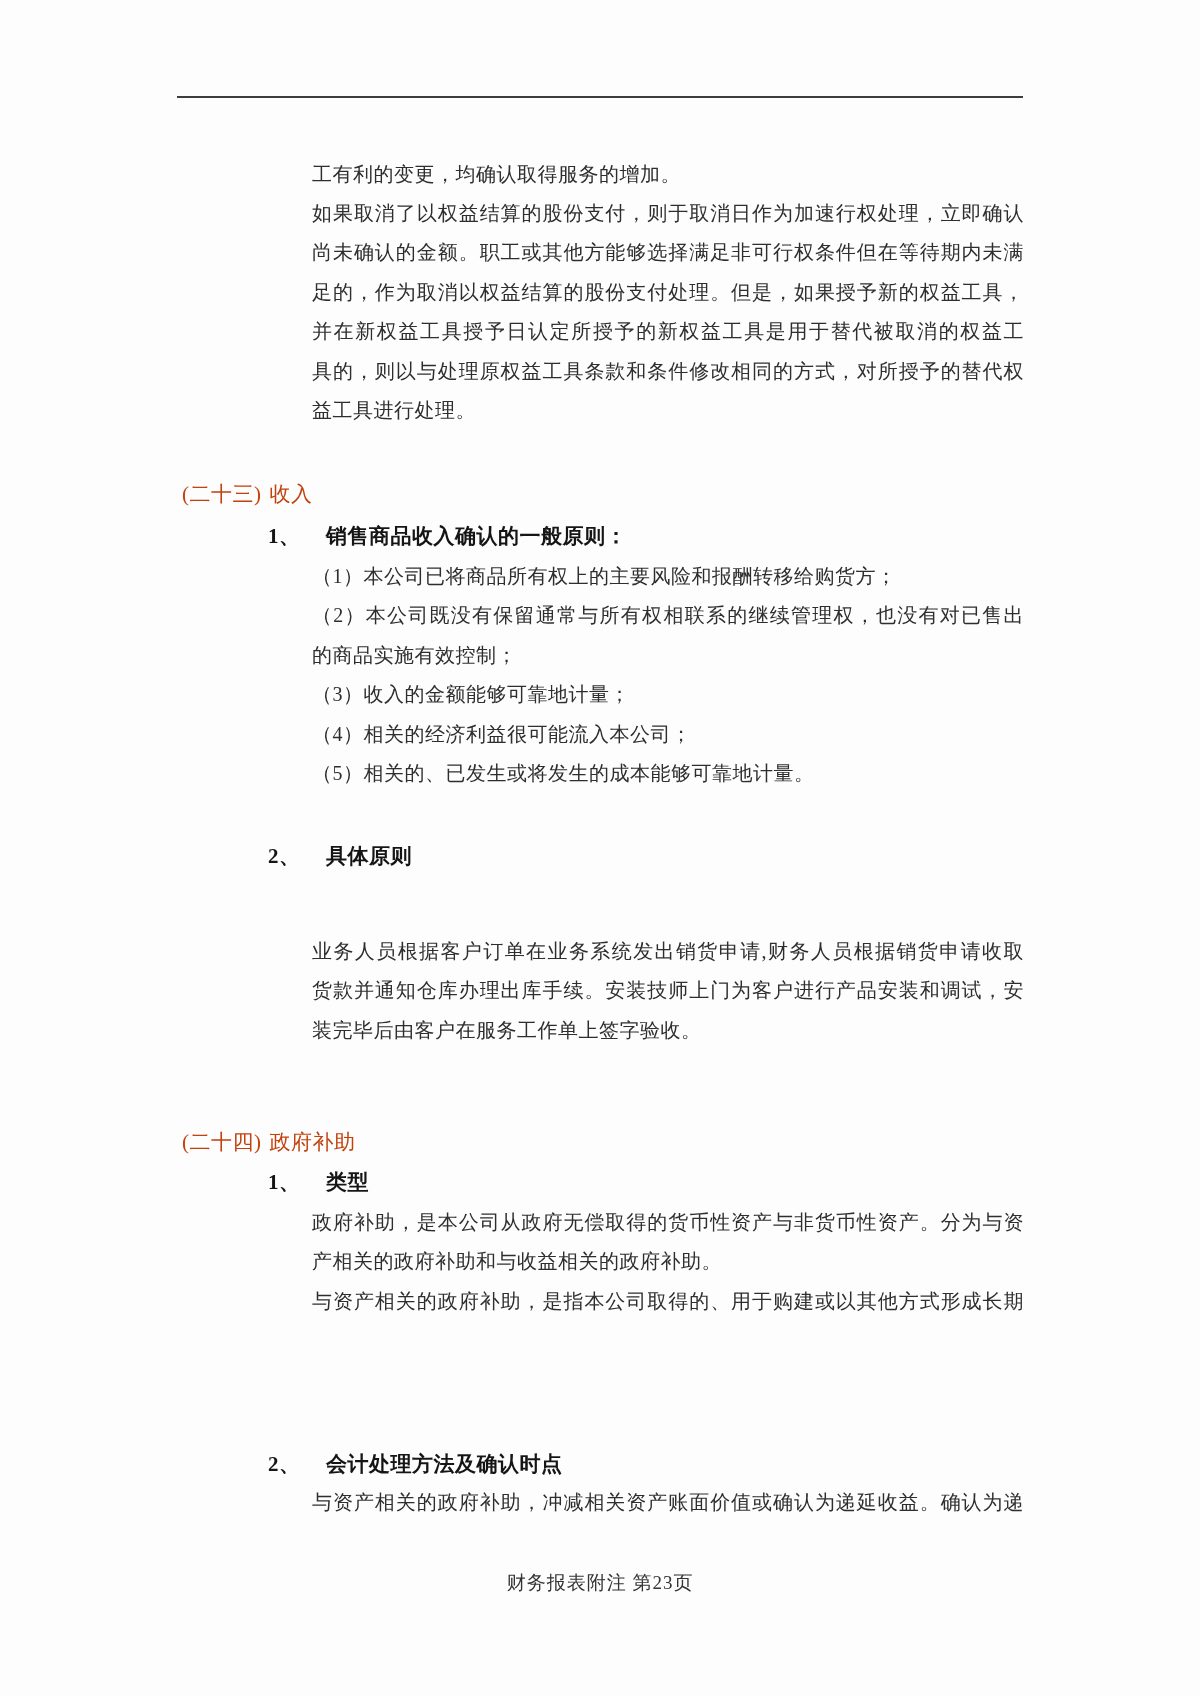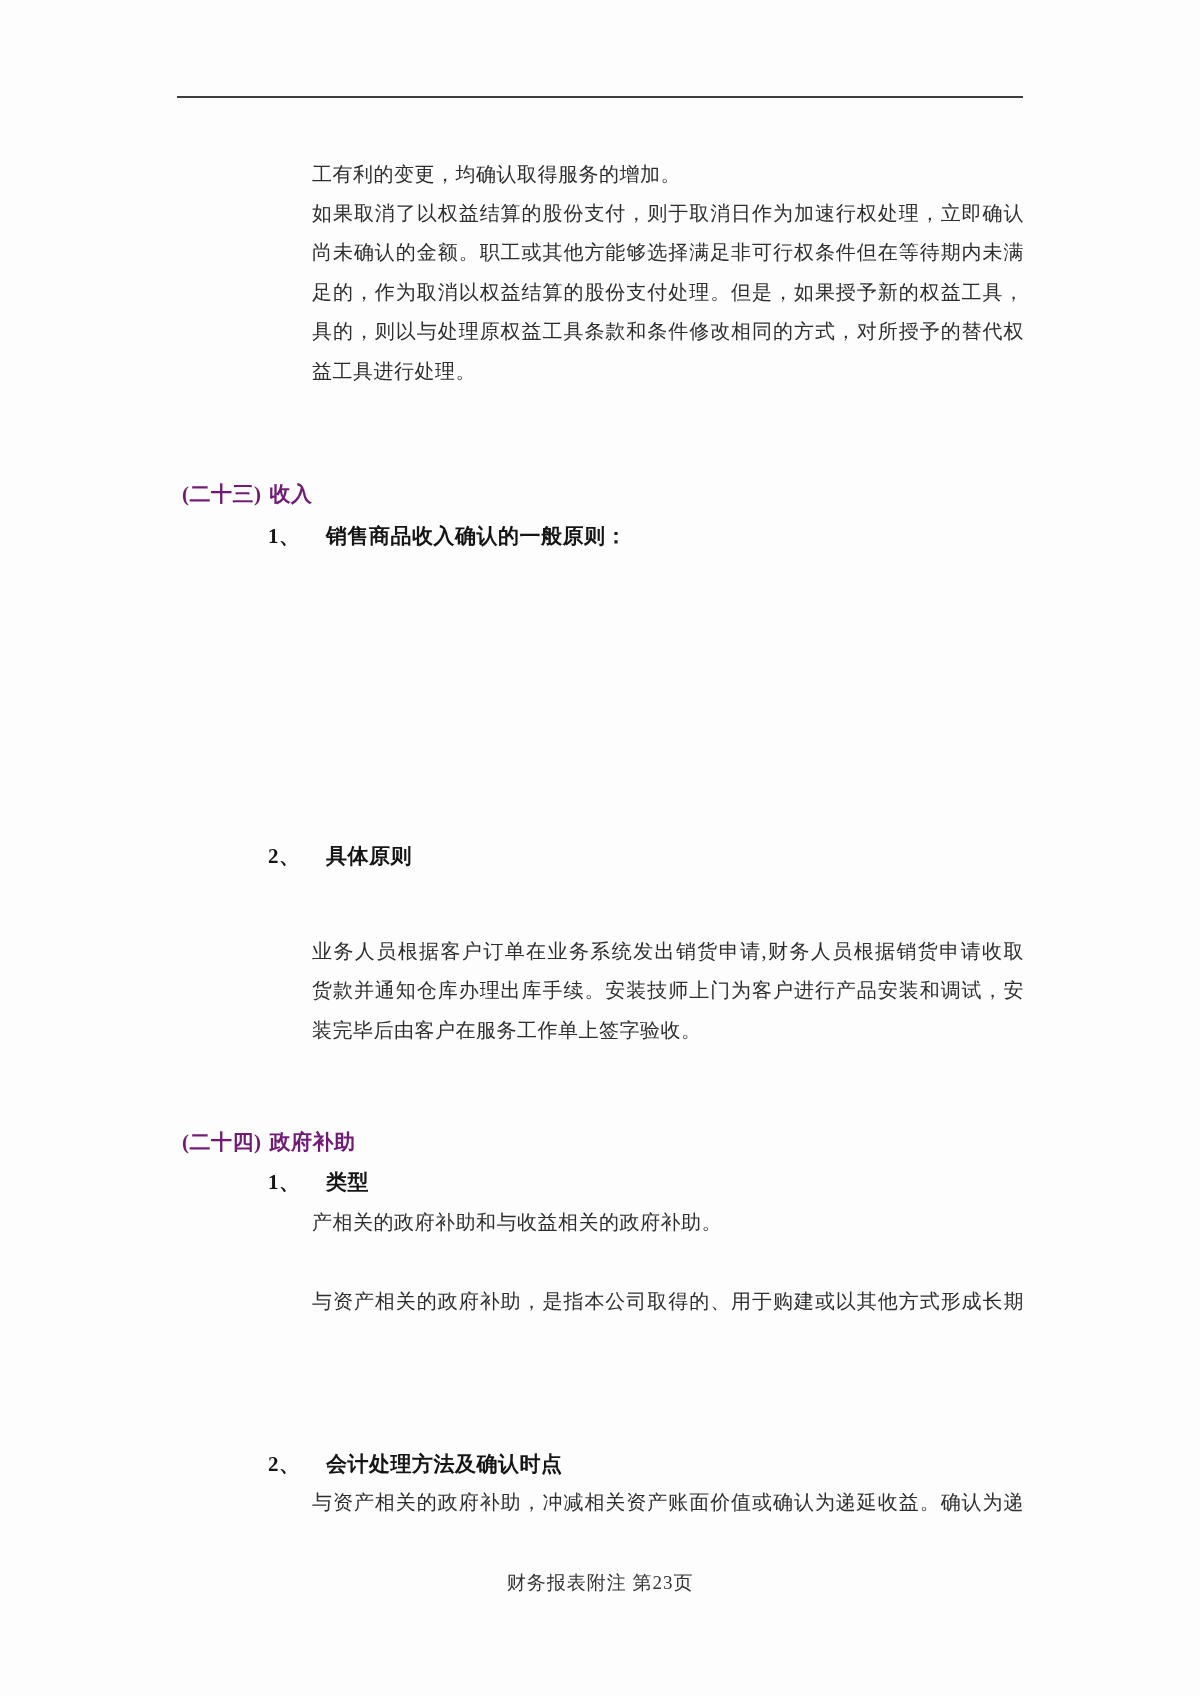--- a/index.html
+++ b/index.html
@@ -20,21 +20,21 @@
     position:absolute;left:312px;width:712px;
     font-size:20px;line-height:39.4px;
     text-align:justify;
     letter-spacing:0.5px;
   }
   .line{display:block;}
   .line.full{text-align:justify;text-align-last:justify;}
   .line.last{text-align:center;text-align-last:left;}
   .sec-head{
     position:absolute;left:182px;
-    font-size:21px;line-height:39.4px;font-weight:bold;color:#701a75;
+    font-size:21px;line-height:39.4px;font-weight:normal;color:#c2410c;
     white-space:nowrap;letter-spacing:0.5px;
   }
   .sec-head .sec-label{margin-right:8px;}
   .item-head{
     position:absolute;left:268px;
     font-size:21px;line-height:39.4px;font-weight:bold;color:#151515;
     white-space:nowrap;letter-spacing:0.5px;
   }
   .item-head .num{display:inline-block;width:58px;font-weight:bold;}
   .footer{
@@ -51,32 +51,41 @@
   <div class="rule"></div>
 
   <div class="jp" style="top:155px">
     <span class="line last">工有利的变更，均确认取得服务的增加。</span>
   </div>
 
   <div class="jp" style="top:194px">
     <span class="line full">如果取消了以权益结算的股份支付，则于取消日作为加速行权处理，立即确认</span>
     <span class="line full">尚未确认的金额。职工或其他方能够选择满足非可行权条件但在等待期内未满</span>
     <span class="line full">足的，作为取消以权益结算的股份支付处理。但是，如果授予新的权益工具，</span>
+    <span class="line full">并在新权益工具授予日认定所授予的新权益工具是用于替代被取消的权益工</span>
     <span class="line full">具的，则以与处理原权益工具条款和条件修改相同的方式，对所授予的替代权</span>
     <span class="line last">益工具进行处理。</span>
   </div>
 
   <div class="sec-head" style="top:475px">
     <span class="sec-label">(二十三)</span><span>收入</span>
   </div>
 
   <div class="item-head" style="top:517px">
     <span class="num">1、</span><span>销售商品收入确认的一般原则：</span>
   </div>
 
+  <div class="jp" style="top:557px">
+    <span class="line last">（1）本公司已将商品所有权上的主要风险和报酬转移给购货方；</span>
+    <span class="line full">（2）本公司既没有保留通常与所有权相联系的继续管理权，也没有对已售出</span>
+    <span class="line last">的商品实施有效控制；</span>
+    <span class="line last">（3）收入的金额能够可靠地计量；</span>
+    <span class="line last">（4）相关的经济利益很可能流入本公司；</span>
+    <span class="line last">（5）相关的、已发生或将发生的成本能够可靠地计量。</span>
+  </div>
 
   <div class="item-head" style="top:837px">
     <span class="num">2、</span><span>具体原则</span>
   </div>
 
   <div class="jp" style="top:932px">
     <span class="line full">业务人员根据客户订单在业务系统发出销货申请,财务人员根据销货申请收取</span>
     <span class="line full">货款并通知仓库办理出库手续。安装技师上门为客户进行产品安装和调试，安</span>
     <span class="line last">装完毕后由客户在服务工作单上签字验收。</span>
   </div>
@@ -84,20 +93,21 @@
 
   <div class="sec-head" style="top:1123px">
     <span class="sec-label">(二十四)</span><span>政府补助</span>
   </div>
 
   <div class="item-head" style="top:1163px">
     <span class="num">1、</span><span>类型</span>
   </div>
 
   <div class="jp" style="top:1203px">
+    <span class="line full">政府补助，是本公司从政府无偿取得的货币性资产与非货币性资产。分为与资</span>
     <span class="line last">产相关的政府补助和与收益相关的政府补助。</span>
   </div>
 
   <div class="jp" style="top:1282px">
     <span class="line full">与资产相关的政府补助，是指本公司取得的、用于购建或以其他方式形成长期</span>
   </div>
 
   <div class="item-head" style="top:1445px">
     <span class="num">2、</span><span>会计处理方法及确认时点</span>
   </div>

